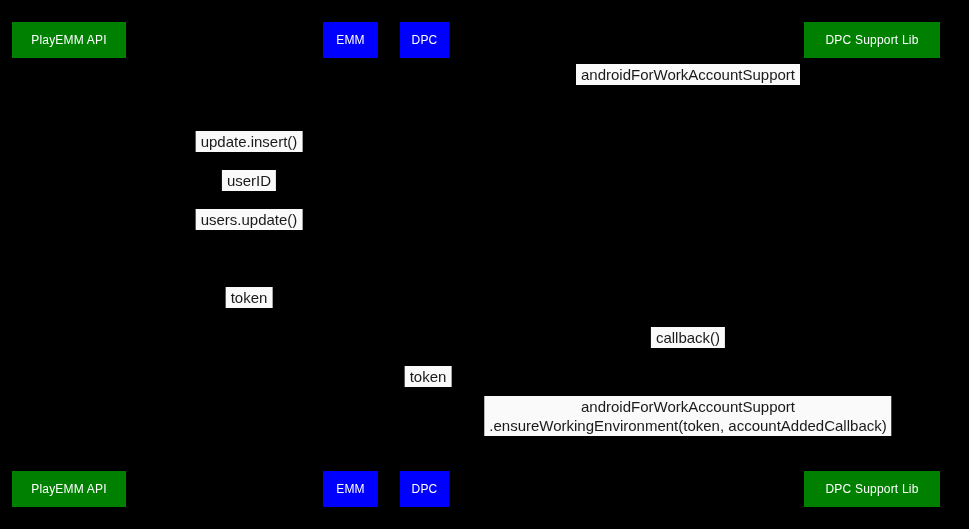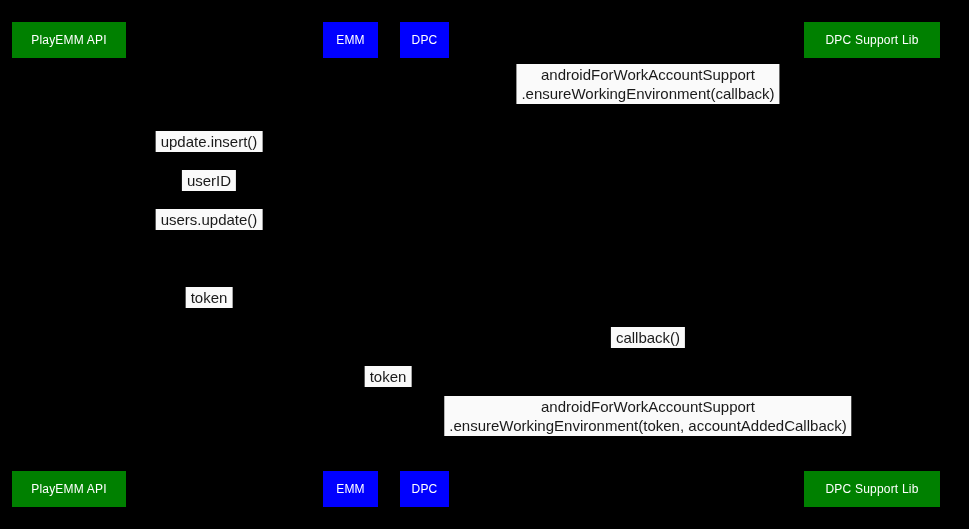--- a/index.html
+++ b/index.html
@@ -32,20 +32,21 @@
   .msg {
     position: absolute;
     transform: translateX(-50%);
     background: #fafafa;
     color: #1a1a1a;
     font-size: 15px;
     line-height: 19px;
     padding: 1px 5px;
     white-space: nowrap;
     text-align: center;
+    margin-left: 40px;
   }
   .msg .line { display: block; }
 
   
   #p-top-0 { left: 12px;  top: 22px; width: 114px; }
   #p-top-1 { left: 323px; top: 22px; width: 55px;  }
   #p-top-2 { left: 400px; top: 22px; width: 49px;  }
   #p-top-3 { left: 804px; top: 22px; width: 136px; }
   
   #p-bot-0 { left: 12px;  top: 471px; width: 114px; }
@@ -69,21 +70,20 @@
 
 <div class="stage">
 
   <div class="actor green" id="p-top-0">PlayEMM API</div>
   <div class="actor blue" id="p-top-1">EMM</div>
   <div class="actor blue" id="p-top-2">DPC</div>
   <div class="actor green" id="p-top-3">DPC Support Lib</div>
 
   <div class="msg" id="m0">
     <span class="line">androidForWorkAccountSupport</span>
-    <span class="line">.ensureWorkingEnvironment(callback)</span>
   </div>
 
   <div class="msg" id="m1">
     <span class="line">update.insert()</span>
   </div>
 
   <div class="msg" id="m2">
     <span class="line">userID</span>
   </div>
 

